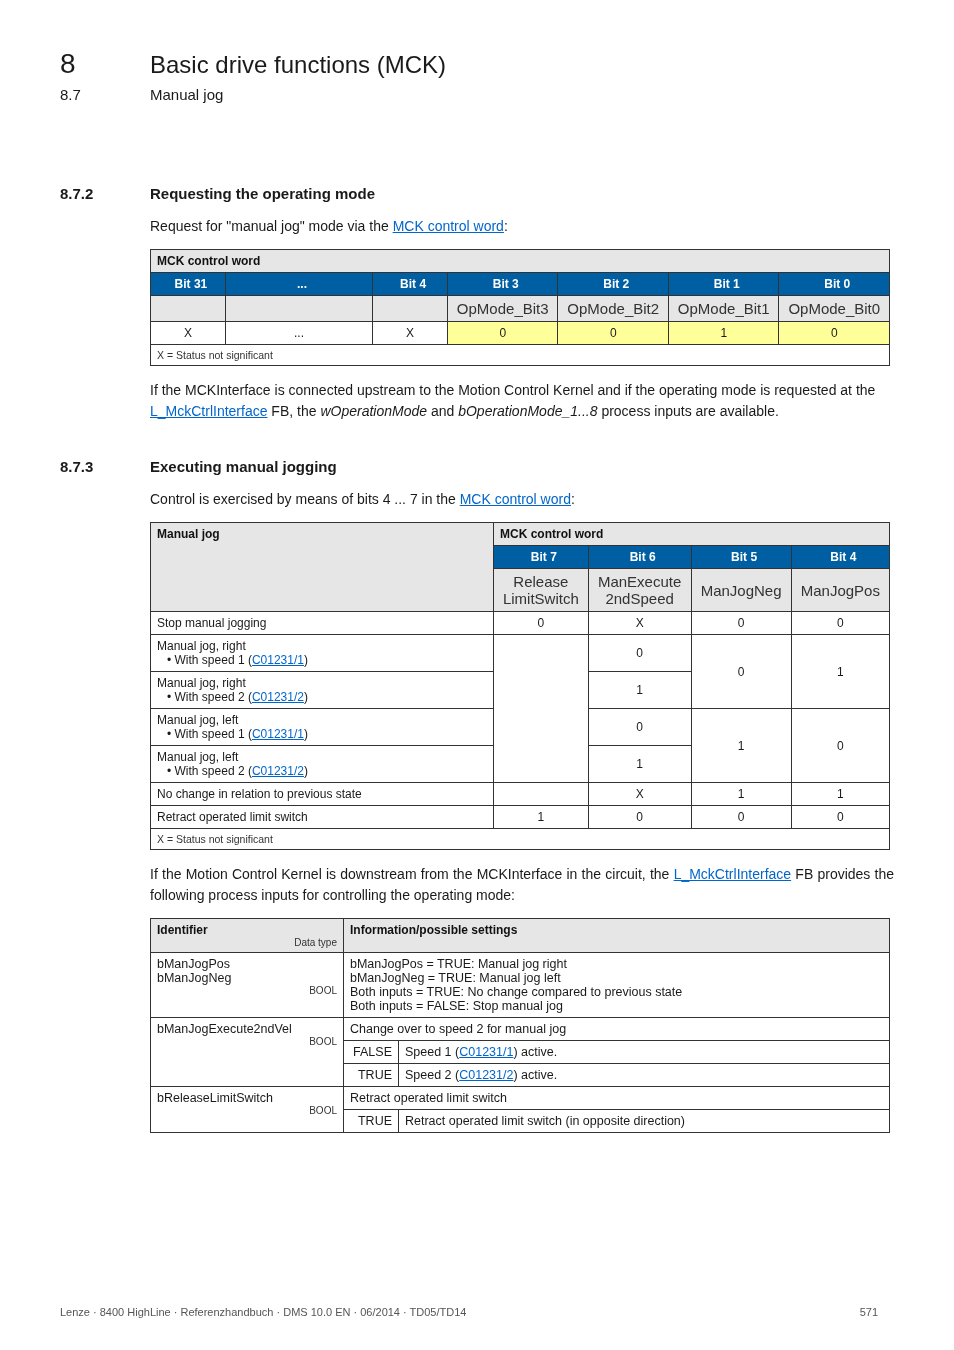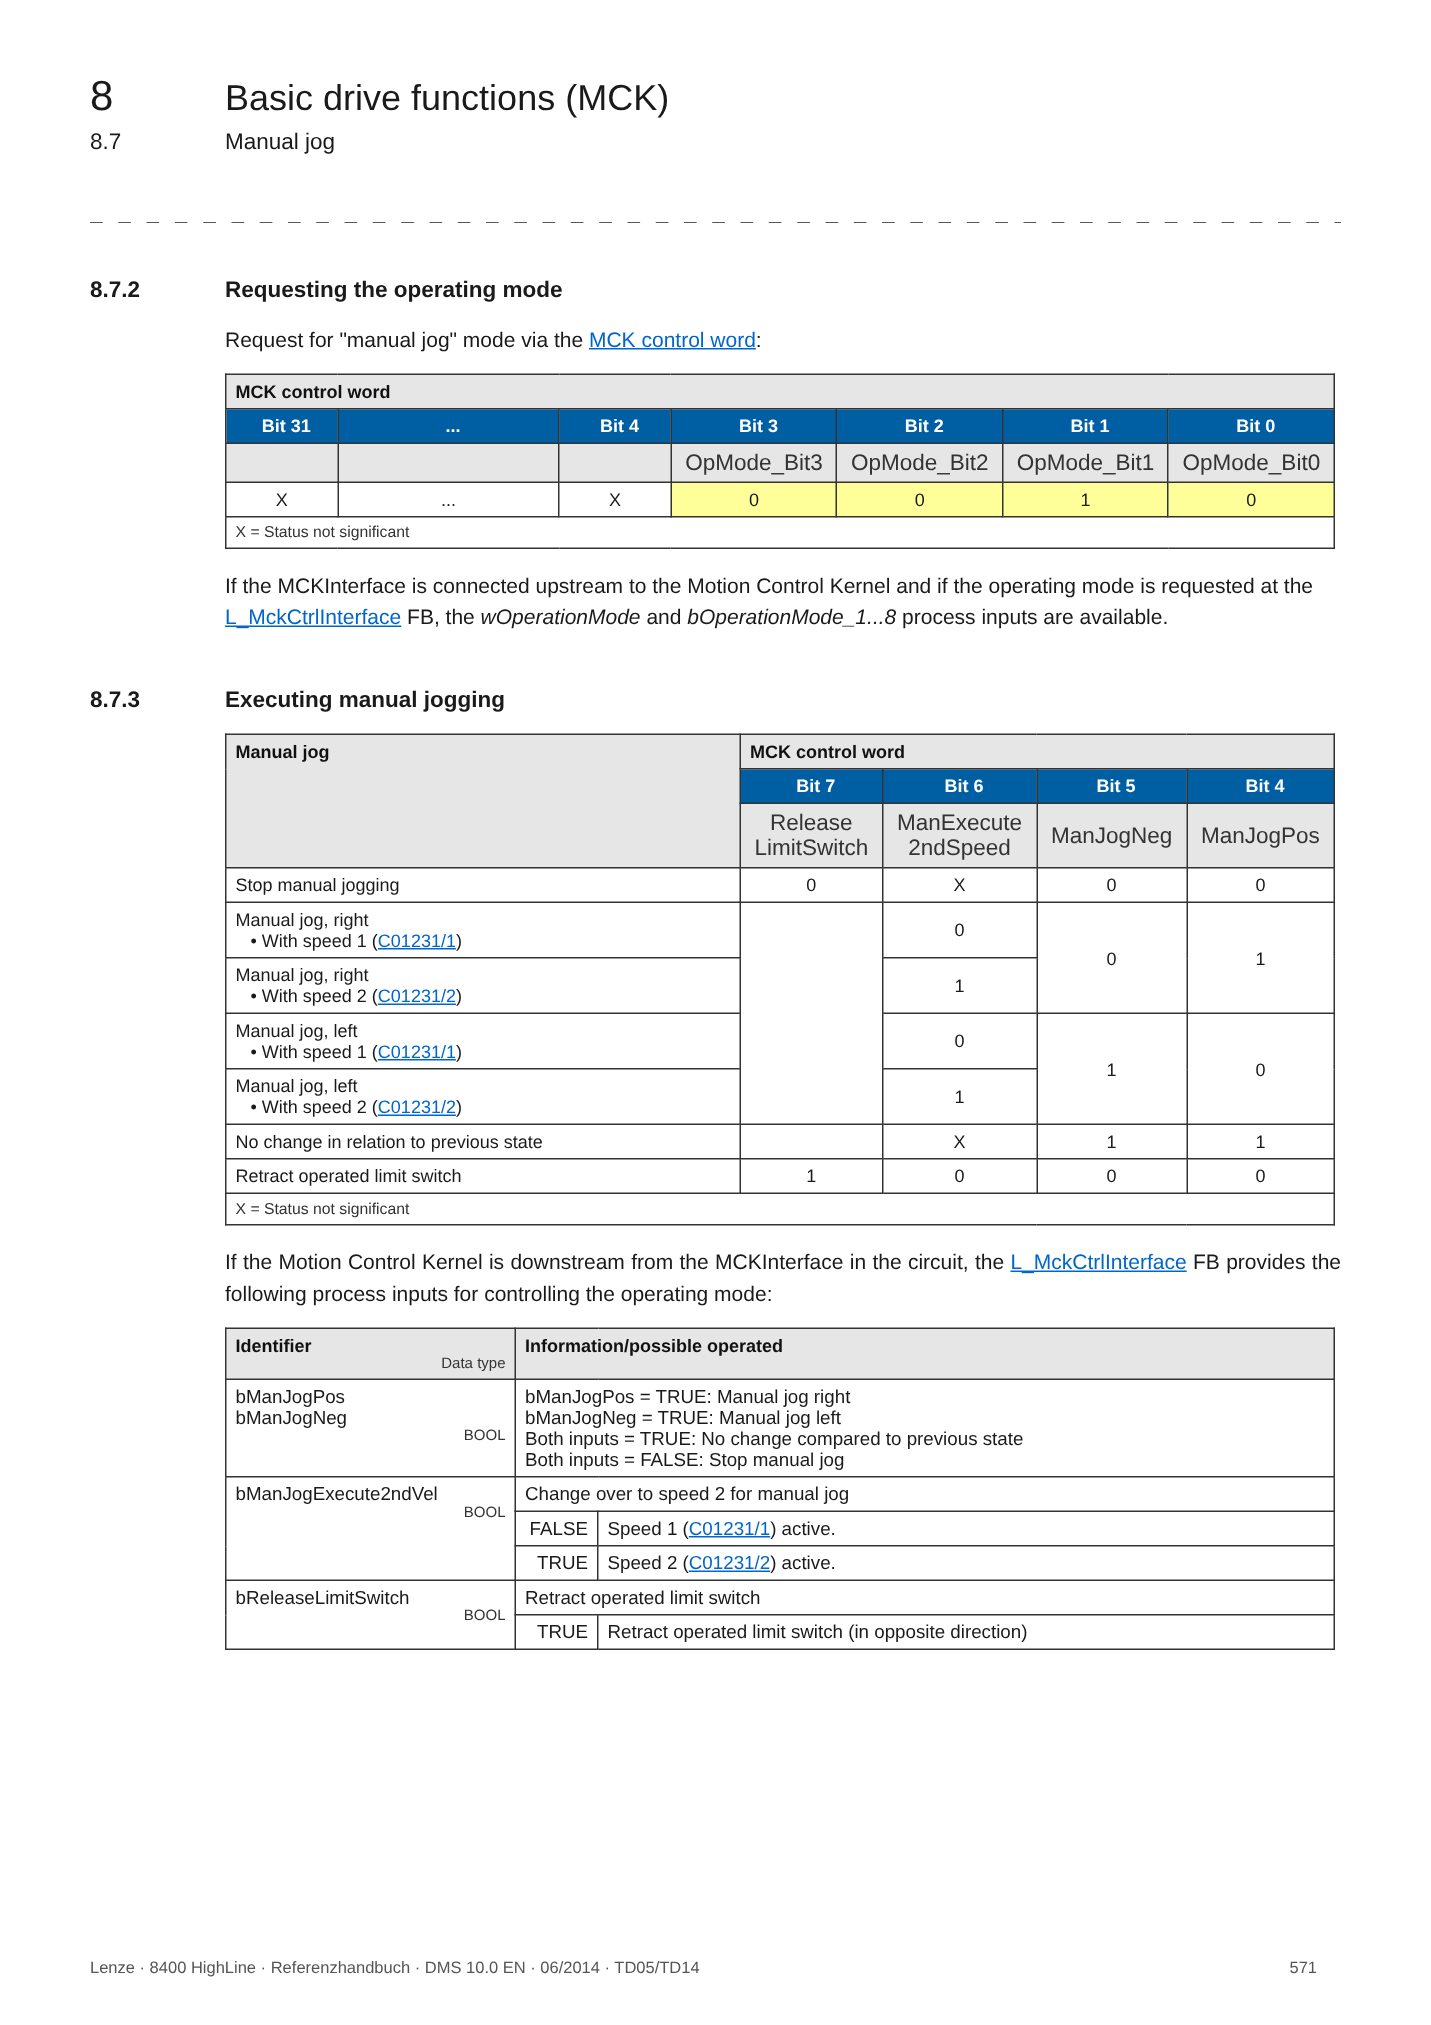--- a/index.html
+++ b/index.html
@@ -224,20 +224,23 @@
 
   <div class="body-text after-table">
     <span>If the </span><span class="bold">MCKInterface</span><span> is connected upstream to the </span><span class="bold">Motion Control Kernel</span><span> and if the operating mode is requested at the </span><a class="link">L_MckCtrlInterface</a><span> FB, the </span><span class="italic">wOperationMode</span><span> and </span><span class="italic">bOperationMode_1...8</span><span> process inputs are available.</span>
   </div>
 
   <div class="sec-head">
     <div class="sec-num">8.7.3</div>
     <div class="sec-title">Executing manual jogging</div>
   </div>
 
+  <div class="body-text">
+    <span>Control is exercised by means of bits 4 ... 7 in the </span><a class="link">MCK control word</a><span>:</span>
+  </div>
 
   <table>
     <tbody>
         <tr>
       <td rowspan="3" class="grey-cell manual-jog-col" style="vertical-align:top">Manual jog</td>
       <td colspan="4" class="grey-cell">MCK control word</td>
     </tr>
     <tr class="hdr-row">
       <th>Bit 7</th>
       <th>Bit 6</th>
@@ -323,21 +326,21 @@
     <span>If the </span><span class="bold">Motion Control Kernel</span><span> is downstream from the </span><span class="bold">MCKInterface</span><span> in the circuit, the </span><a class="link">L_MckCtrlInterface</a><span> FB provides the following process inputs for controlling the operating mode:</span>
   </div>
 
   <table>
     <tbody>
         <tr>
       <td class="grey-cell identifier-col" style="vertical-align:top">
         <span>Identifier</span>
         <div class="datatype" style="font-weight:400">Data type</div>
       </td>
-      <td colspan="2" class="grey-cell" style="vertical-align:top">Information/possible operated</td>
+      <td colspan="2" class="grey-cell" style="vertical-align:top">Information/possible settings</td>
     </tr>
 
     <tr class="info-row">
       <td>
         <span>bManJogPos</span><br>
         <span>bManJogNeg</span>
         <div class="datatype small-caps">BOOL</div>
       </td>
       <td colspan="2">
         <div>bManJogPos = TRUE: Manual jog right</div>

